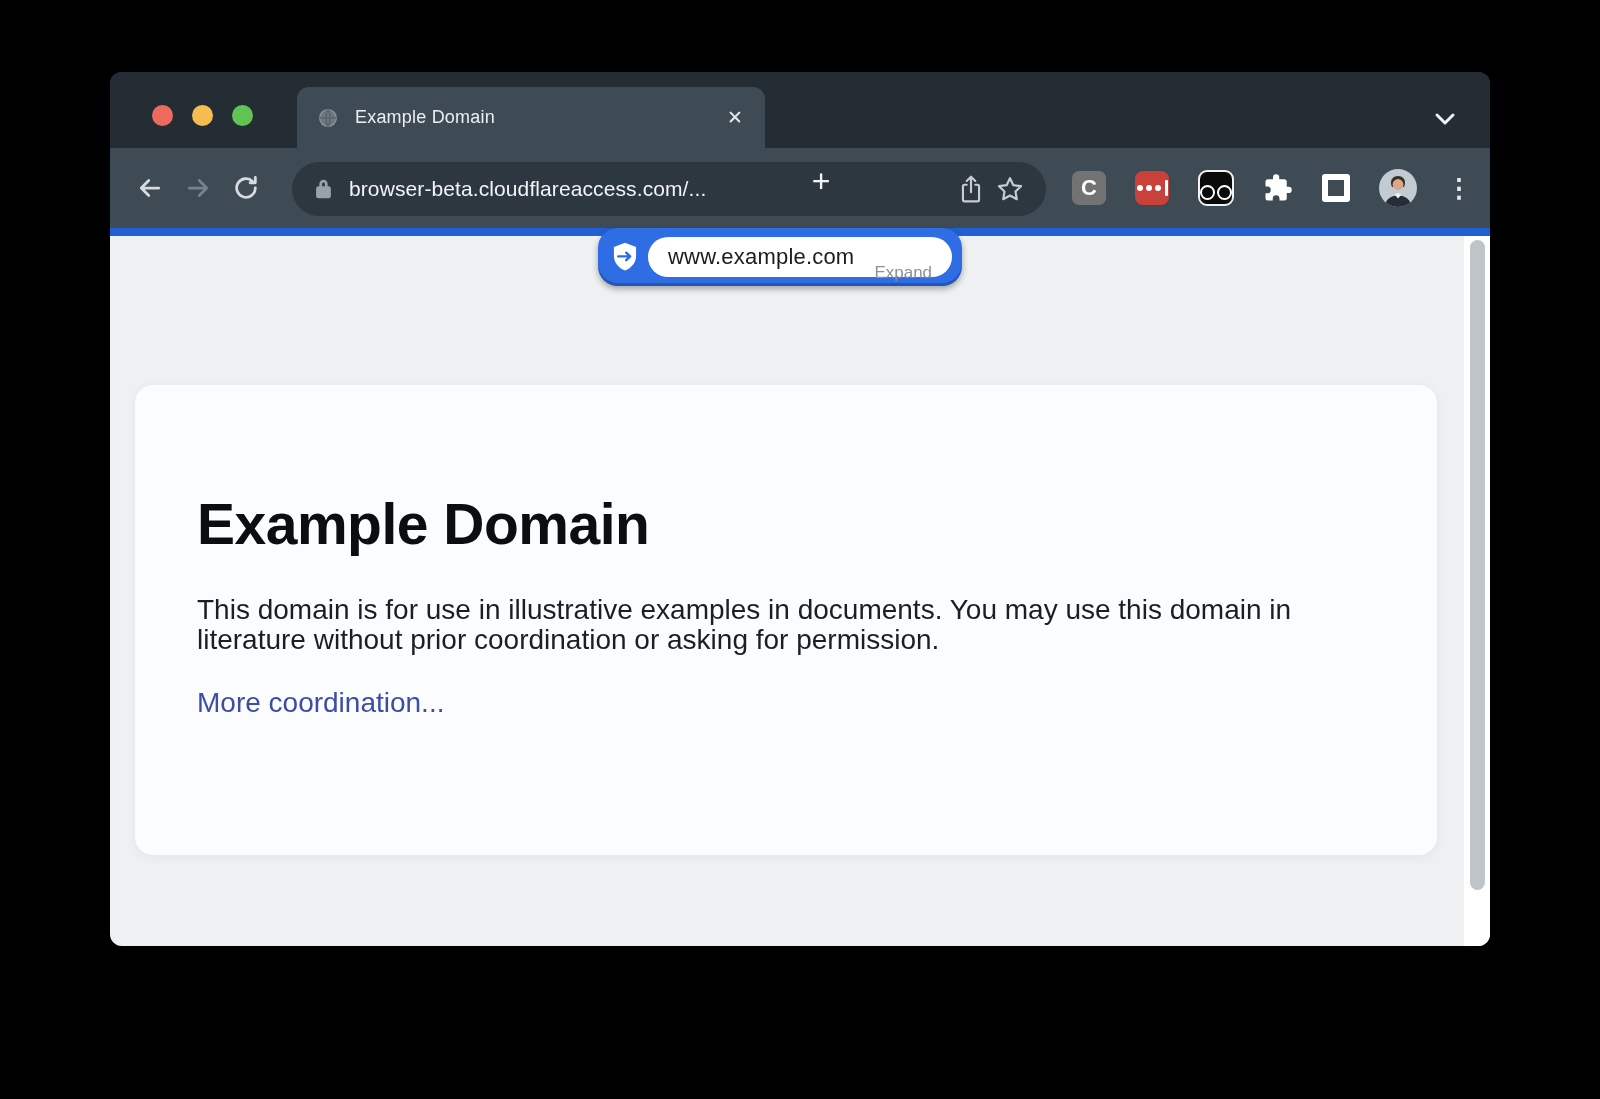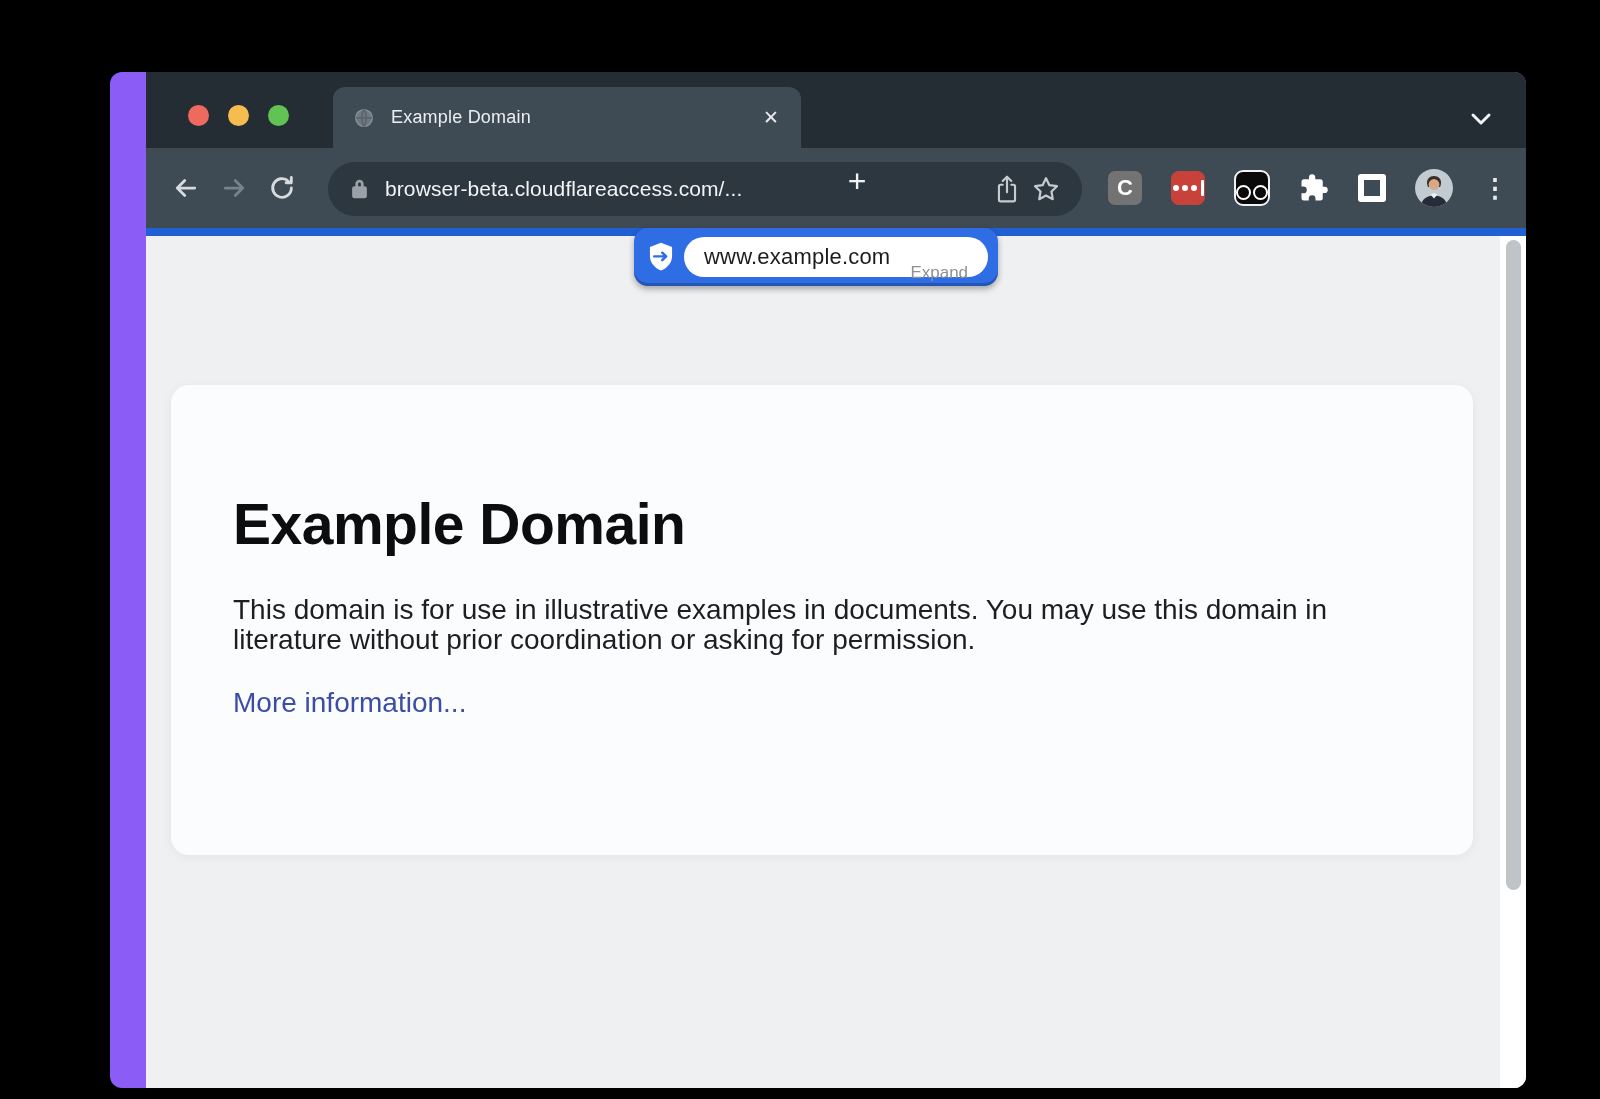--- a/index.html
+++ b/index.html
@@ -2,23 +2,23 @@
 <html><head>
 <meta charset="utf-8">
 <style>
   html,body{margin:0;padding:0;}
   body{
     width:1600px;height:1099px;background:#000;position:relative;overflow:hidden;
     font-family:"Liberation Sans","DejaVu Sans",sans-serif;
     -webkit-font-smoothing:antialiased;
   }
   .window{
-    position:absolute;left:110px;top:72px;width:1380px;height:1016px;
-    border-radius:12px;overflow:hidden;background:#8b5cf6;
-    display:flex;flex-direction:column;padding-left:36px;
+    position:absolute;left:110px;top:72px;width:1380px;height:874px;
+    border-radius:12px;overflow:hidden;background:#6d28d9;
+    display:flex;flex-direction:column;
   }
   
   .tabbar{position:relative;height:76px;background:#242c34;flex:0 0 auto;}
   .traffic{position:absolute;left:42px;top:33px;display:flex;gap:19px;}
   .traffic span{width:21px;height:21px;border-radius:50%;display:block;cursor:default;}
   .tab{
     position:absolute;left:187px;bottom:0;width:468px;height:61px;
     background:#3e4a54;border-radius:12px 12px 0 0;
     display:flex;align-items:center;padding:0 18px 0 20px;box-sizing:border-box;
   }
@@ -49,21 +49,21 @@
   .ext-red b{width:3px;height:16px;background:#fff;border-radius:1px;margin-left:1px;}
   .ext-black{width:36px;height:36px;border-radius:9px;background:#0a0a0a;border:2px solid #f2f2f2;box-sizing:border-box;display:flex;align-items:flex-end;justify-content:center;gap:2px;padding-bottom:4px;}
   .ext-black i{width:11px;height:11px;border-radius:50%;border:2.5px solid #fff;display:block;}
   .ext-panel{width:28px;height:28px;border:6px solid #fff;border-radius:3px;box-sizing:border-box;}
   
   .bluebar{height:8px;flex:0 0 auto;}
   .content{position:relative;flex:1;background:#eef0f1;}
   
   .pill{
     position:absolute;left:488px;top:-8px;height:58px;display:flex;align-items:center;
-    border-radius:14px;padding:0 10px 0 6px;
+    border-radius:20px;padding:0 10px 0 6px;
     box-shadow:0 3px 6px rgba(0,0,0,.32), inset 0 -3px 0 rgba(0,0,10,.22);
     cursor:pointer;
   }
   .pill-inner{
     background:#fff;height:40px;border-radius:20px;display:flex;align-items:center;
     padding:0 20px;margin-left:8px;gap:20px;
   }
   .pill-host{font-size:22px;color:#1c1c1e;letter-spacing:.2px;white-space:nowrap;}
   .pill-expand{font-size:17px;color:#8c9196;border:none;background:none;padding:0;cursor:pointer;white-space:nowrap;margin-top:32px;}
   
@@ -210,21 +210,21 @@
       </span>
       <span class="pill-inner">
         <span class="pill-host">www.example.com</span>
         <button class="pill-expand">Expand</button>
       </span>
     </div>
 
     <div class="card">
       <h1>Example Domain</h1>
       <p>This domain is for use in illustrative examples in documents. You may use this domain in literature without prior coordination or asking for permission.</p>
-      <a style="color:#3b4ea3">More information...</a>
+      <a style="color:#3b4ea3">More coordination...</a>
     </div>
 
     <div class="scroll-track">
       <div class="scroll-thumb"></div>
     </div>
   </div>
 
 </div>
 
 </body></html>

